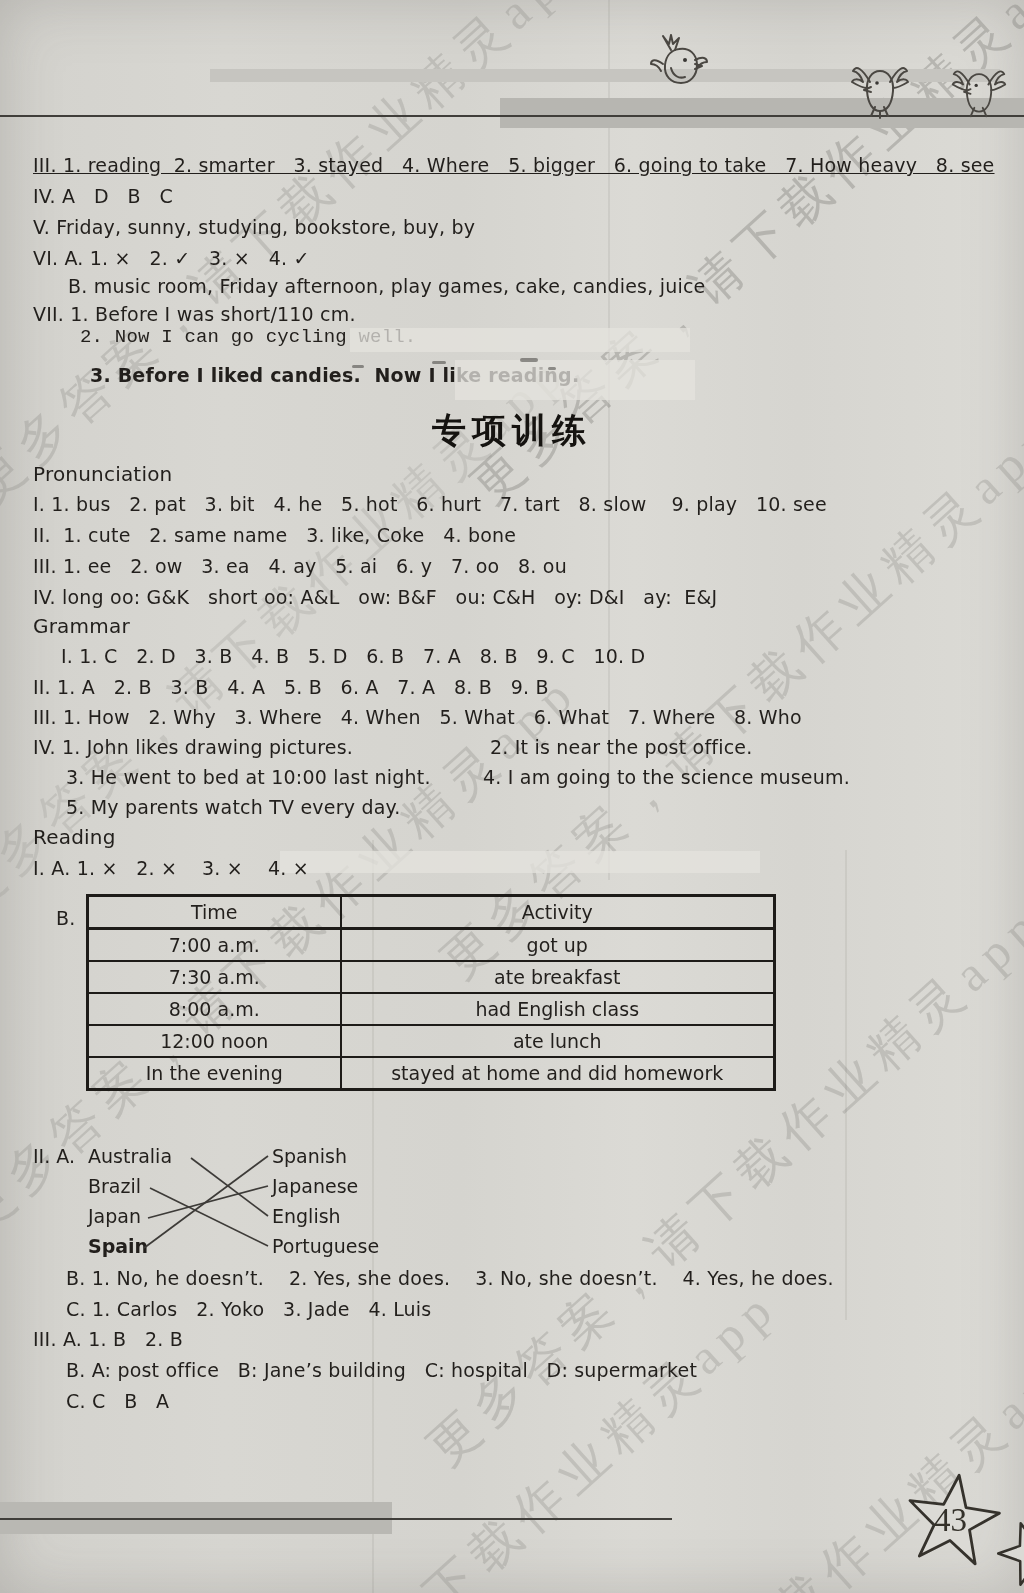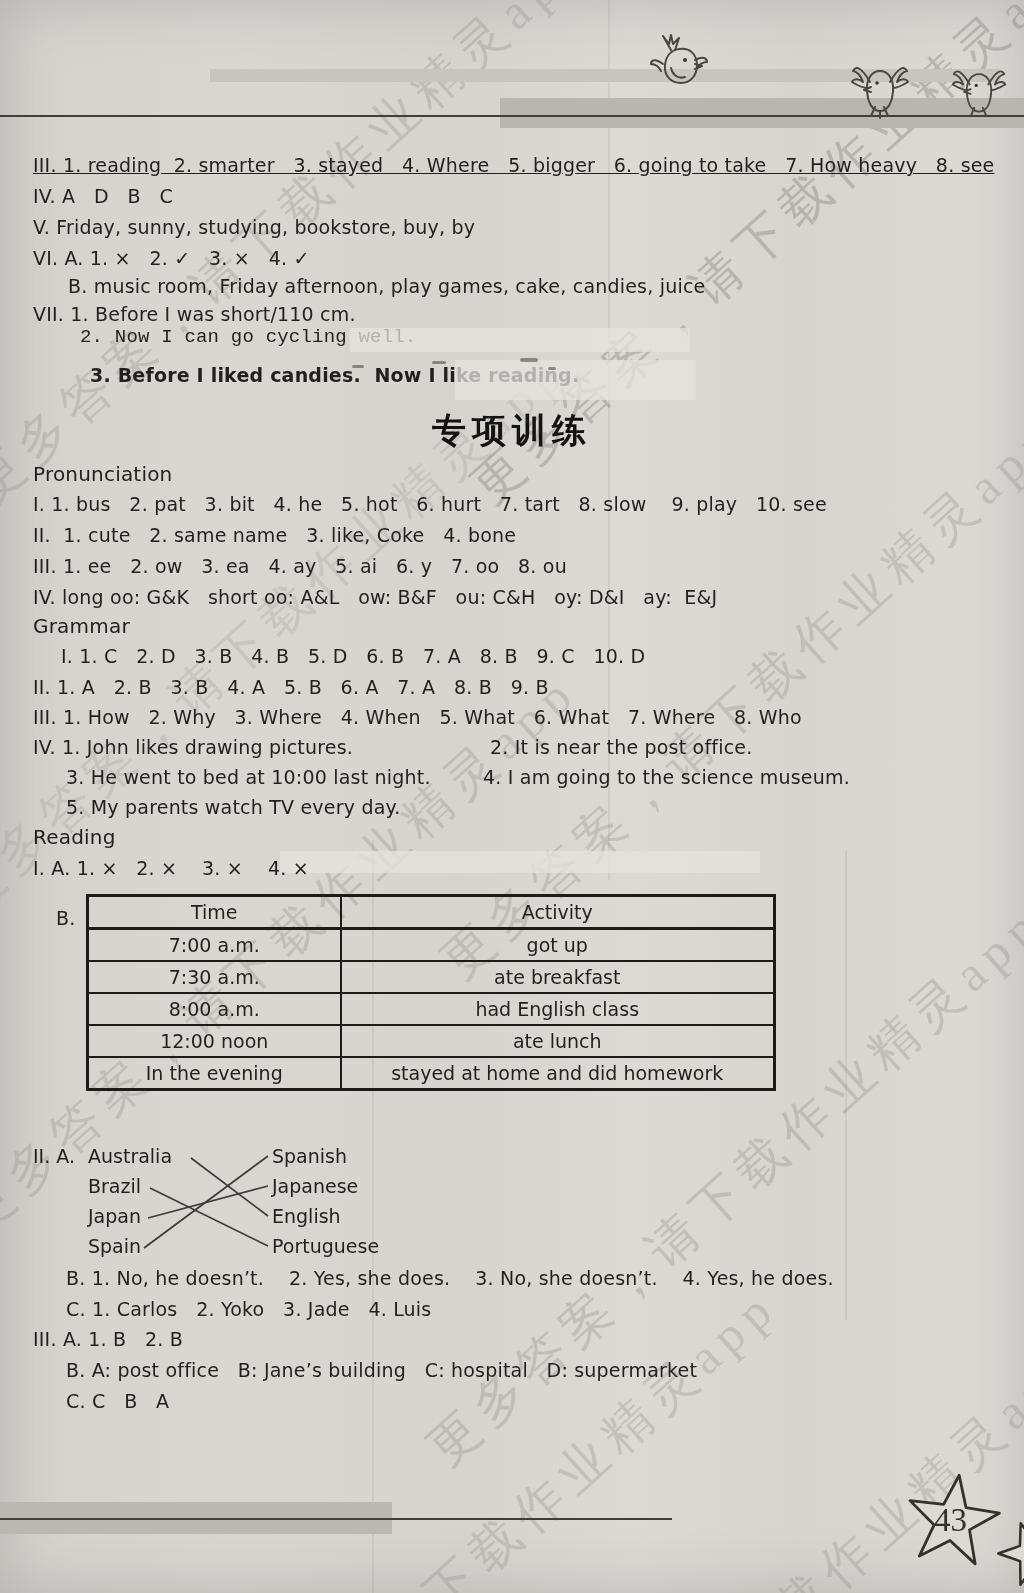--- a/index.html
+++ b/index.html
@@ -157,21 +157,21 @@
       <td>In the evening</td>
       <td>stayed at home and did homework</td>
     </tr>
   </tbody>
     </table>
 
   <div class="match-label" style="left:33px;top:1143px;">II. A.</div>
   <div class="match-label" style="left:88px;top:1143px;">Australia</div>
   <div class="match-label" style="left:88px;top:1173px;">Brazil</div>
   <div class="match-label" style="left:88px;top:1203px;">Japan</div>
-  <div class="match-label" style="left:88px;top:1233px;">Spain</div>
+  <div class="match-label" style="left:88px;top:1233px;font-weight:bold;">Spain</div>
   <div class="match-label" style="left:272px;top:1143px;">Spanish</div>
   <div class="match-label" style="left:272px;top:1173px;">Japanese</div>
   <div class="match-label" style="left:272px;top:1203px;">English</div>
   <div class="match-label" style="left:272px;top:1233px;">Portuguese</div>
   <div style="position:absolute;left:86px;top:1141px;width:200px;height:125px;">
     <svg viewBox="0 0 200 125" width="200" height="125" stroke="#3d3b38" stroke-width="1.7">
       <line x1="105" y1="17" x2="182" y2="75"></line>
       <line x1="64" y1="47" x2="182" y2="105"></line>
       <line x1="62" y1="77" x2="182" y2="45"></line>
       <line x1="58" y1="107" x2="182" y2="15"></line>

